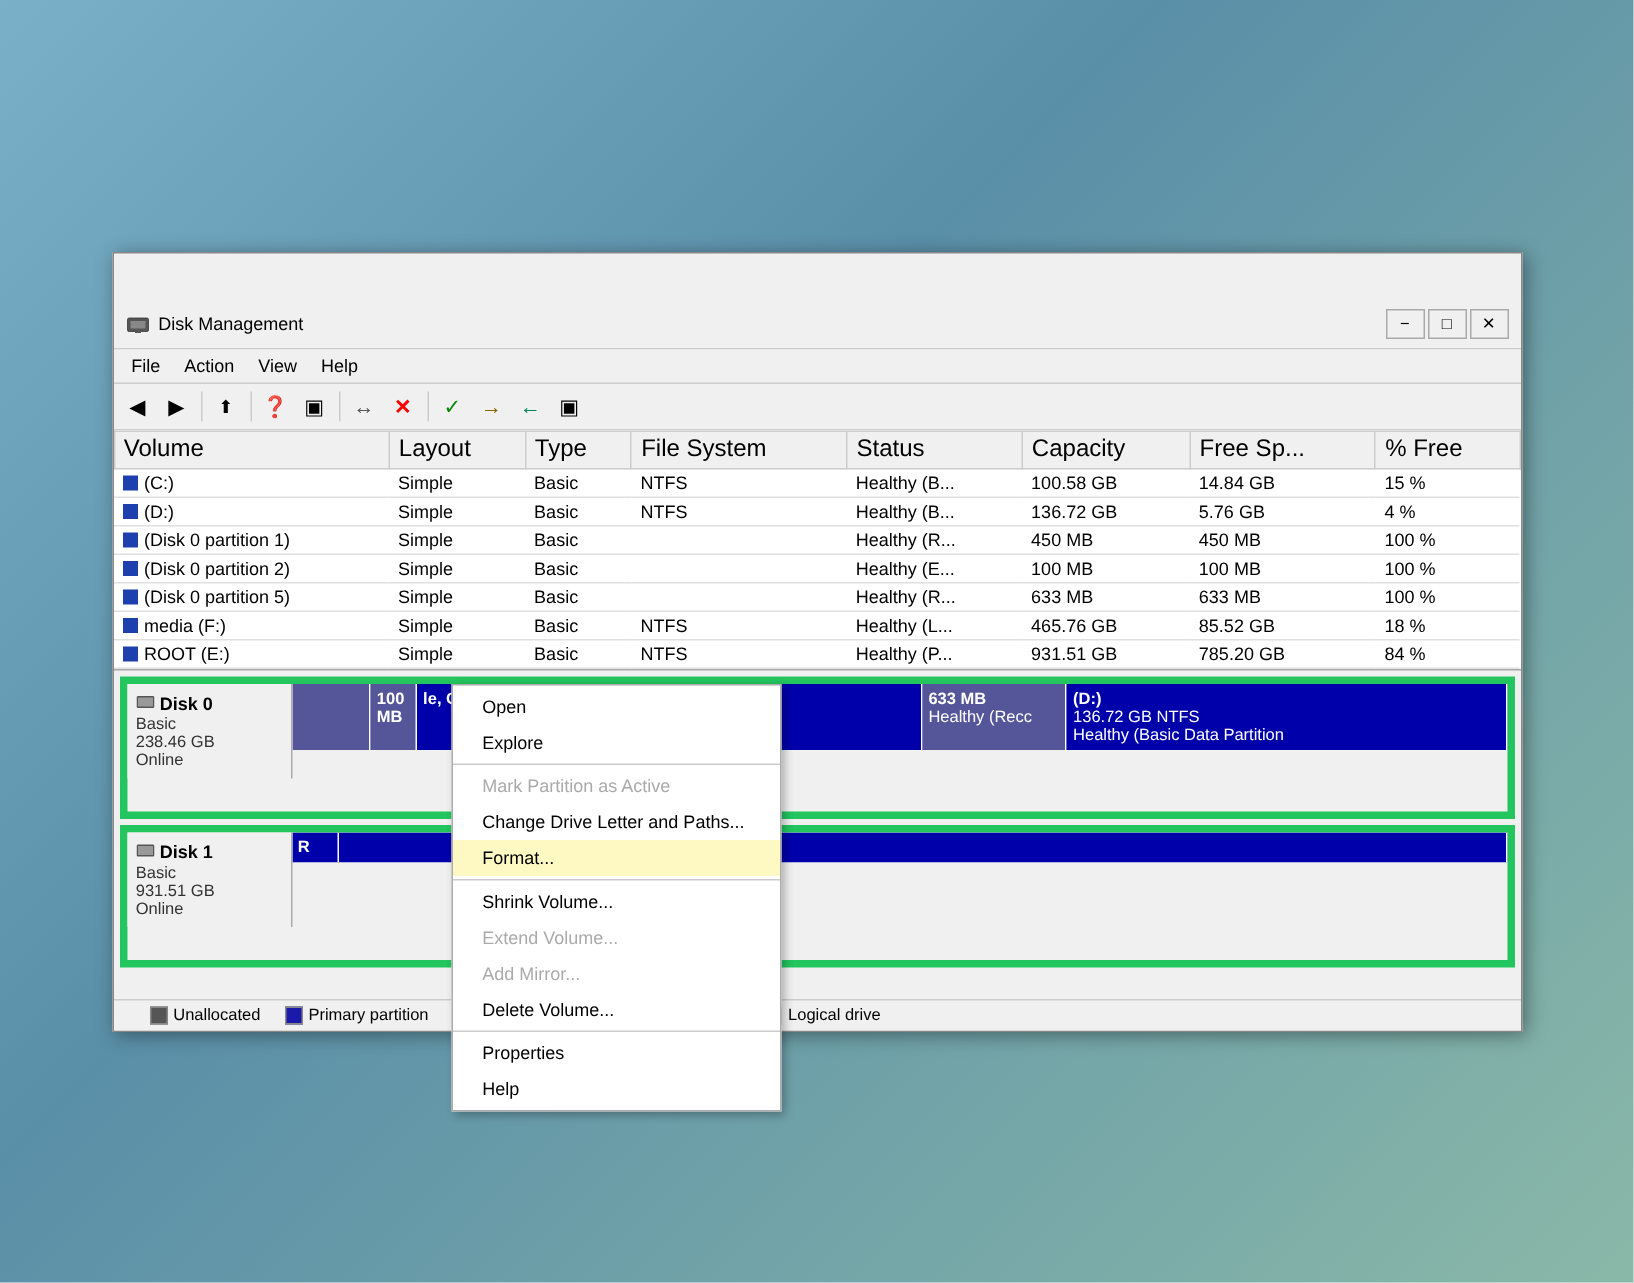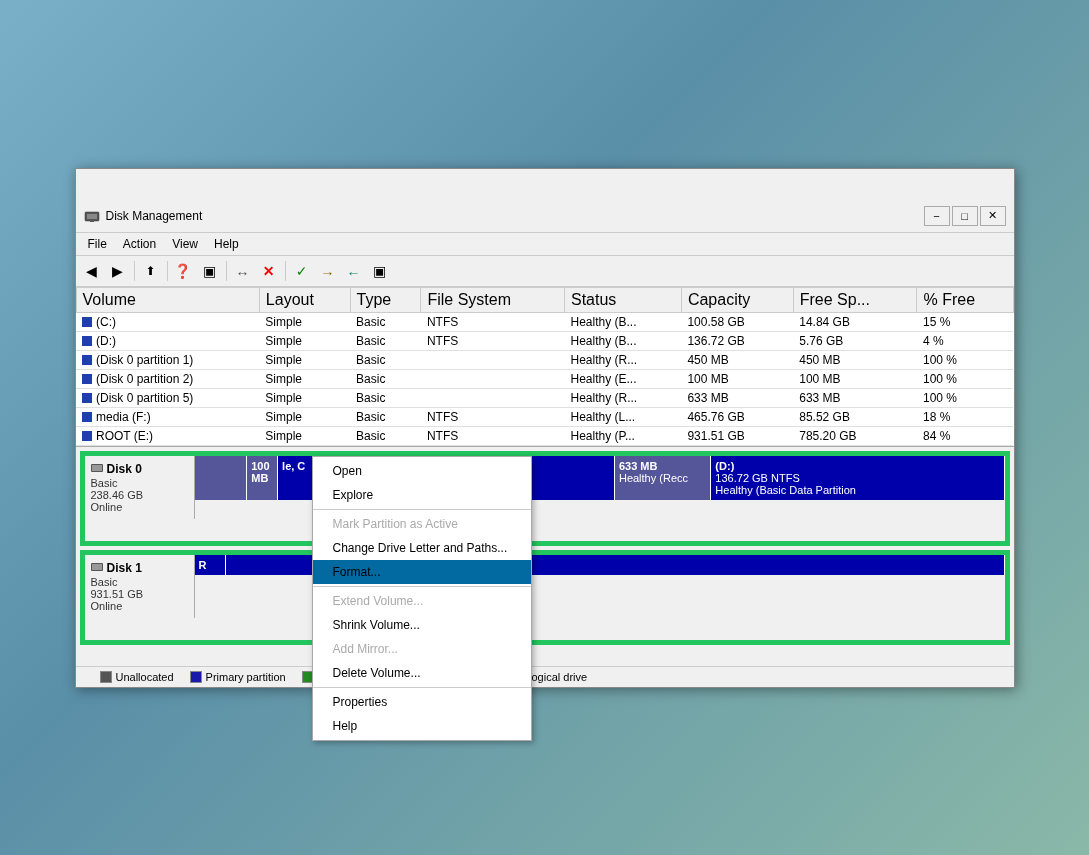--- a/index.html
+++ b/index.html
@@ -224,21 +224,21 @@
       font-size: 12px;
       color: #000;
     }
     .ctx-item.disabled { color: #aaa; cursor: default; }
     .ctx-separator {
       height: 1px;
       background: #ccc;
       margin: 2px 0;
     }
     .ctx-item.active-hover {
-      background: #0369a1;
+      background: #fef9c3;
     }
 
     .window-content-wrapper {
       position: relative;
     }
 
     .table-wrapper {
       max-height: 200px;
       overflow-y: auto;
     }
@@ -427,30 +427,30 @@
               <div class="partition primary" style="flex: 1 1 0%;">
                 <div style="font-weight: bold;">R</div>
               </div>
               <div class="partition primary" style="flex: 34 1 0%;">
                 <div style="font-weight: bold;"></div>
               </div>
             </div>
           </div>
         </div>
 
-      <div class="context-menu" style="left: 236px; top: 10px;" id="context-menu">
+      <div class="context-menu" style="left: 225px; top: 10px;" id="context-menu">
       <div class="ctx-item">Open</div>
           <div class="ctx-item">Explore</div>
           <div class="ctx-separator"></div>
           <div class="ctx-item disabled">Mark Partition as Active</div>
           <div class="ctx-item">Change Drive Letter and Paths...</div>
           <div class="ctx-item active-hover">Format...</div>
           <div class="ctx-separator"></div>
+          <div class="ctx-item">Shrink Volume...</div>
           <div class="ctx-item disabled">Extend Volume...</div>
-          <div class="ctx-item">Shrink Volume...</div>
           <div class="ctx-item disabled">Add Mirror...</div>
           <div class="ctx-item">Delete Volume...</div>
           <div class="ctx-separator"></div>
           <div class="ctx-item">Properties</div>
           <div class="ctx-item">Help</div>
         </div>
     </div>
 
     <div class="legend-bar" id="legend-bar">
     <div class="legend-item">

